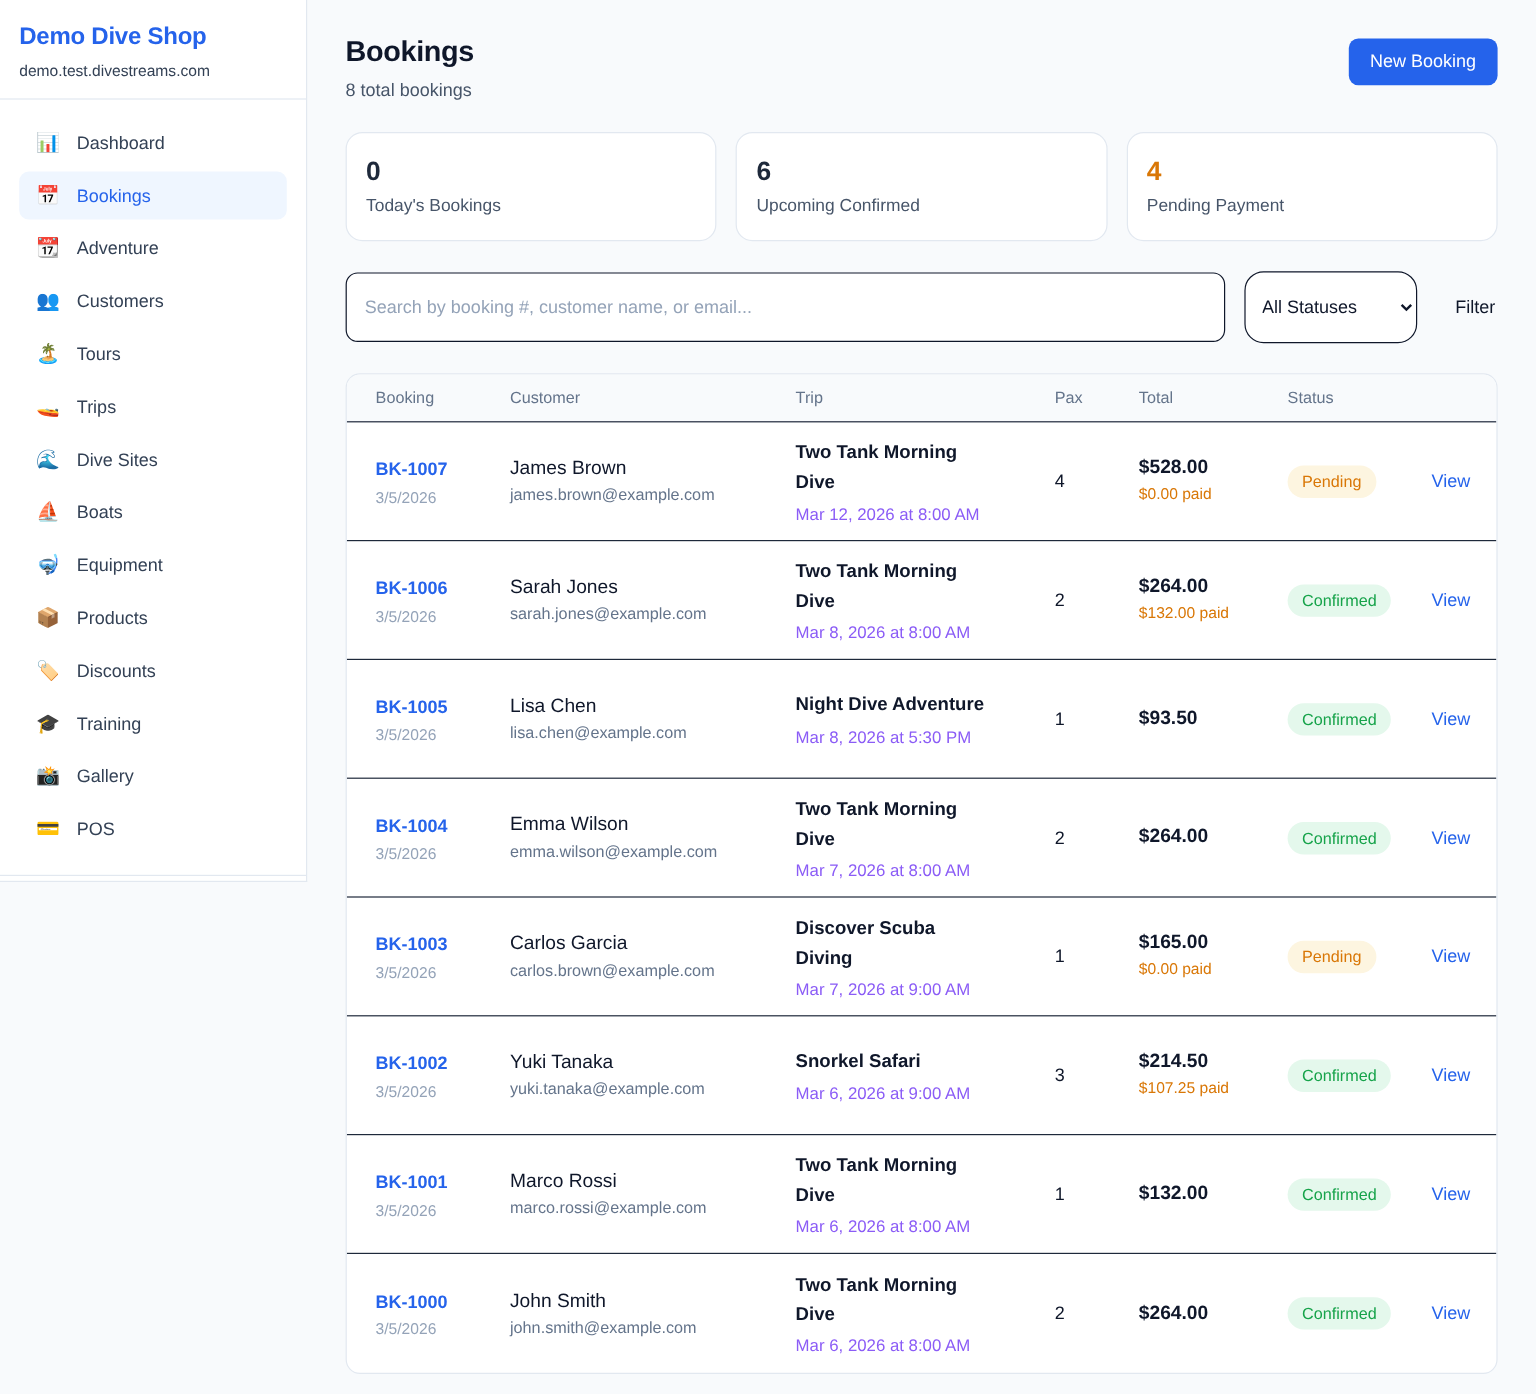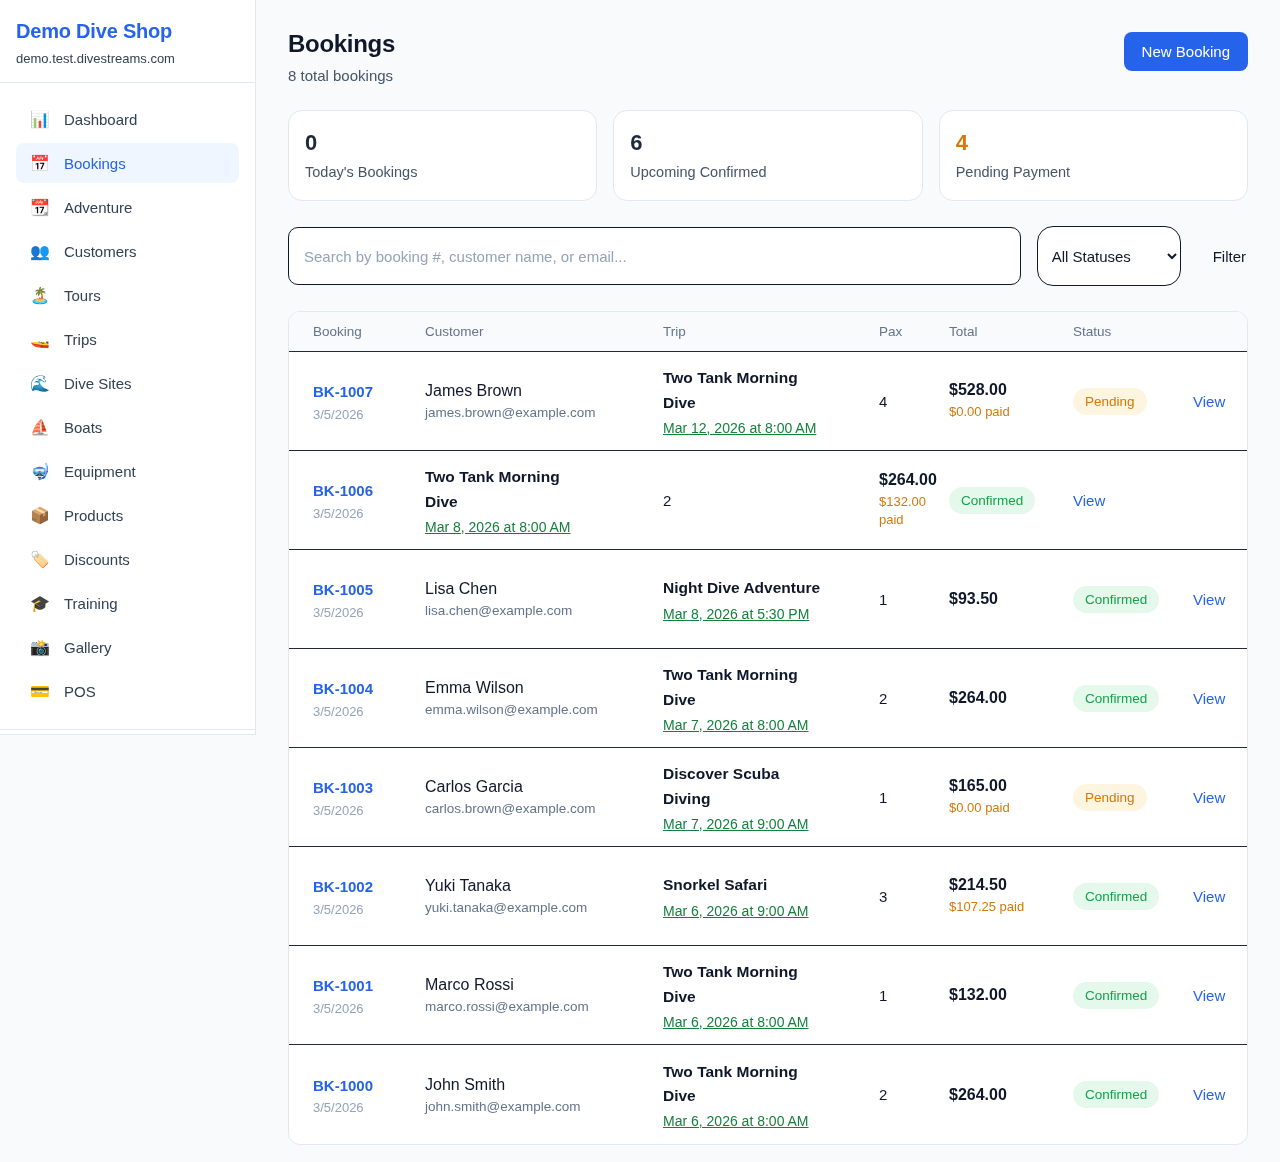--- a/index.html
+++ b/index.html
@@ -99,21 +99,21 @@
   .thead span { font-size: 13.5px; color: #64748b; font-weight: 400; }
   .trow { min-height: 99px; border-bottom: 1px solid #1e293b; padding-top: 14px; padding-bottom: 14px; }
   .trow:last-child { border-bottom: none; }
   .cell-booking { padding-right: 24px; }
   .bk-id { color: #2563eb; font-size: 15px; font-weight: 600; line-height: 1.55; width: 62px; cursor: pointer; }
   .trow.id-nowrap .bk-id { width: auto; white-space: nowrap; }
   .bk-date { margin-top: 3px; font-size: 13px; color: #94a3b8; }
   .cust-name { font-size: 16px; color: #0f172a; }
   .cust-email { margin-top: 5px; font-size: 13.5px; color: #64748b; }
   .trip-name { font-size: 15.5px; font-weight: 600; color: #0f172a; max-width: 164px; line-height: 1.55; }
-  .trip-date { margin-top: 5px; font-size: 14px; color: #15803d; text-decoration: underline; }
+  .trip-date { margin-top: 5px; font-size: 14px; color: #8b5cf6; }
   .pax { font-size: 15px; color: #0f172a; }
   .amount { font-size: 16px; font-weight: 700; color: #0f172a; }
   .paid { margin-top: 4px; font-size: 13px; color: #d97706; max-width: 80px; line-height: 1.4; }
   .paid:empty { display: none; }
   .badge {
     display: inline-block; padding: 6px 12px; border-radius: 999px;
     font-size: 13.5px; font-weight: 500;
   }
   .badge.pending { background: #fdf5e0; color: #d97706; }
   .badge.confirmed { background: #e4f8ec; color: #16a34a; }
@@ -256,20 +256,24 @@
         <div><span class="badge pending">Pending</span></div>
         <a class="view-link">View</a>
       </div>
 
       <div class="tgrid trow">
         <div class="cell-booking">
           <div class="bk-id">BK-1006</div>
           <div class="bk-date">3/5/2026</div>
         </div>
         <div>
+          <div class="cust-name">Sarah Jones</div>
+          <div class="cust-email">sarah.jones@example.com</div>
+        </div>
+        <div>
           <div class="trip-name">Two Tank Morning Dive</div>
           <div class="trip-date">Mar 8, 2026 at 8:00 AM</div>
         </div>
         <div class="pax">2</div>
         <div>
           <div class="amount">$264.00</div>
           <div class="paid">$132.00 paid</div>
         </div>
         <div><span class="badge confirmed">Confirmed</span></div>
         <a class="view-link">View</a>

